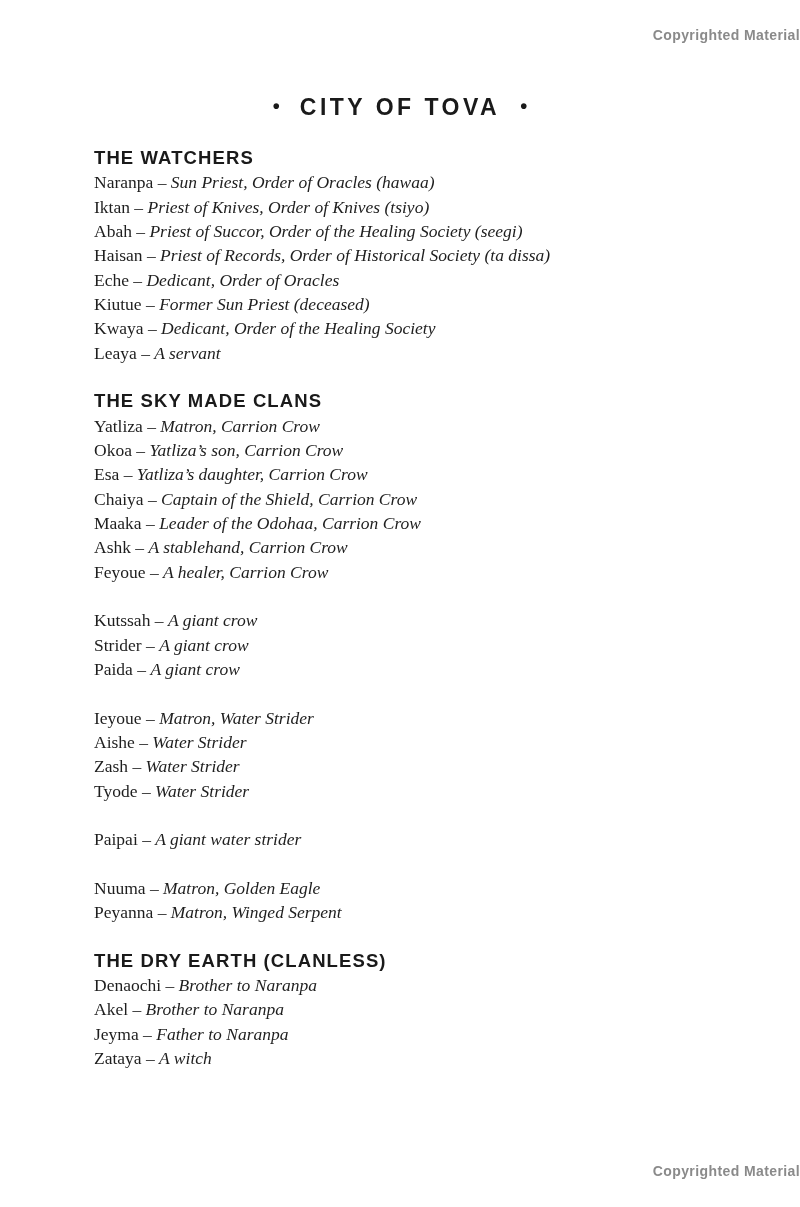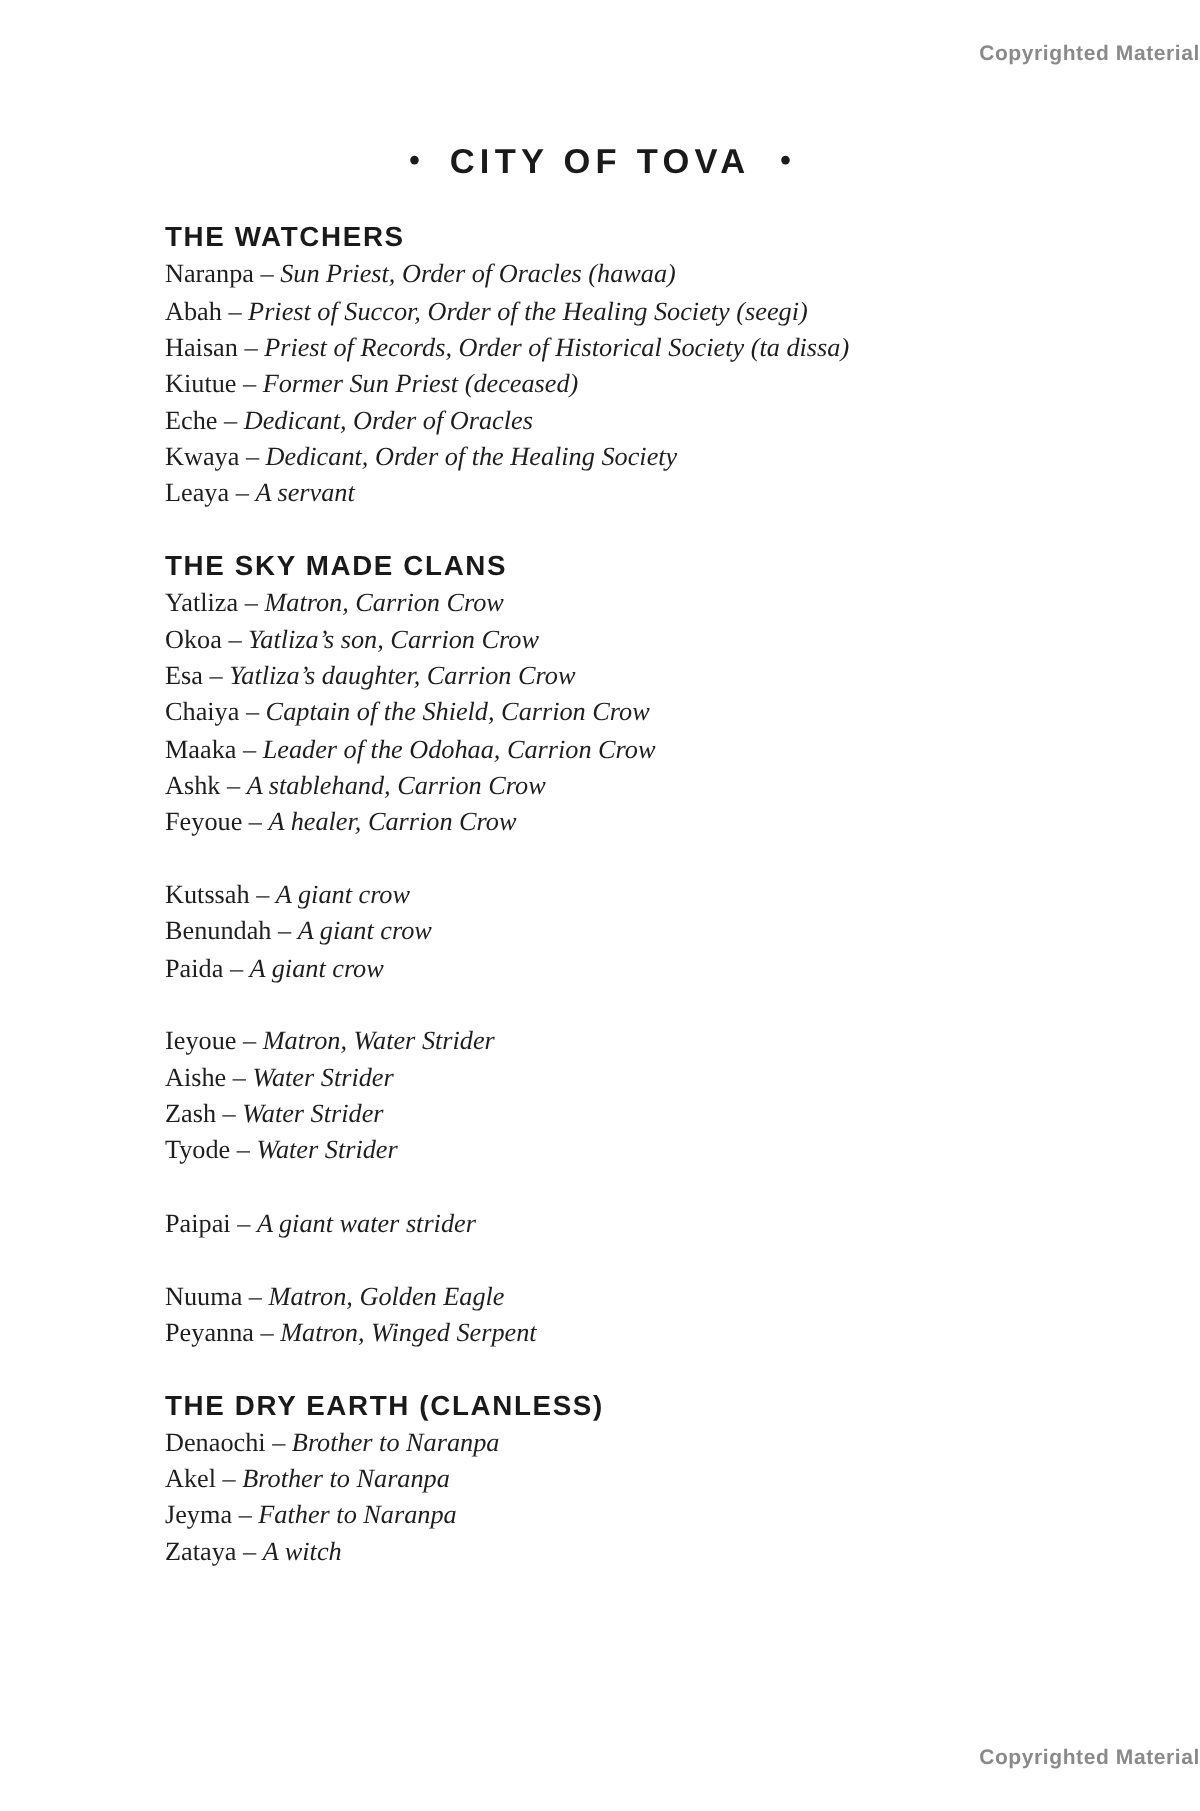--- a/index.html
+++ b/index.html
@@ -49,21 +49,21 @@
     margin: 0 20px;
   }
   .title-row .bullet {
     font-size: 20px;
     position: relative;
     top: -2px;
   }
   .content {
     position: absolute;
     top: 146px;
-    left: 110px;
+    left: 94px;
     width: 650px;
   }
   .section + .section { margin-top: 24.33px; }
   .group + .group { margin-top: 24.33px; }
   .heading {
     font-family: "Liberation Sans", sans-serif;
     font-size: 18.5px;
     font-weight: bold;
     letter-spacing: 1.1px;
     color: var(--heading);
@@ -86,42 +86,43 @@
 
 <div class="title-row">
   <span class="bullet">•</span><span class="title-text">CITY OF TOVA</span><span class="bullet">•</span>
 </div>
 
 <div class="content" id="sections">
     <section class="section">
       <h2 class="heading">THE WATCHERS</h2>
       <div class="group">
         <div class="entry"><span class="cname">Naranpa</span><span class="sep"> – </span><em class="crole">Sun Priest, Order of Oracles (hawaa)</em></div>
+        <div class="entry"><span class="cname">Iktan</span><span class="sep"> – </span><em class="crole">Priest of Knives, Order of Knives (tsiyo)</em></div>
         <div class="entry"><span class="cname">Abah</span><span class="sep"> – </span><em class="crole">Priest of Succor, Order of the Healing Society (seegi)</em></div>
         <div class="entry"><span class="cname">Haisan</span><span class="sep"> – </span><em class="crole">Priest of Records, Order of Historical Society (ta dissa)</em></div>
+        <div class="entry"><span class="cname">Eche</span><span class="sep"> – </span><em class="crole">Dedicant, Order of Oracles</em></div>
         <div class="entry"><span class="cname">Kiutue</span><span class="sep"> – </span><em class="crole">Former Sun Priest (deceased)</em></div>
-        <div class="entry"><span class="cname">Eche</span><span class="sep"> – </span><em class="crole">Dedicant, Order of Oracles</em></div>
         <div class="entry"><span class="cname">Kwaya</span><span class="sep"> – </span><em class="crole">Dedicant, Order of the Healing Society</em></div>
         <div class="entry"><span class="cname">Leaya</span><span class="sep"> – </span><em class="crole">A servant</em></div>
       </div>
     </section>
     <section class="section">
       <h2 class="heading">THE SKY MADE CLANS</h2>
       <div class="group">
         <div class="entry"><span class="cname">Yatliza</span><span class="sep"> – </span><em class="crole">Matron, Carrion Crow</em></div>
         <div class="entry"><span class="cname">Okoa</span><span class="sep"> – </span><em class="crole">Yatliza’s son, Carrion Crow</em></div>
         <div class="entry"><span class="cname">Esa</span><span class="sep"> – </span><em class="crole">Yatliza’s daughter, Carrion Crow</em></div>
         <div class="entry"><span class="cname">Chaiya</span><span class="sep"> – </span><em class="crole">Captain of the Shield, Carrion Crow</em></div>
         <div class="entry"><span class="cname">Maaka</span><span class="sep"> – </span><em class="crole">Leader of the Odohaa, Carrion Crow</em></div>
         <div class="entry"><span class="cname">Ashk</span><span class="sep"> – </span><em class="crole">A stablehand, Carrion Crow</em></div>
         <div class="entry"><span class="cname">Feyoue</span><span class="sep"> – </span><em class="crole">A healer, Carrion Crow</em></div>
       </div>
       <div class="group">
         <div class="entry"><span class="cname">Kutssah</span><span class="sep"> – </span><em class="crole">A giant crow</em></div>
-        <div class="entry"><span class="cname">Benundah</span><span class="sep"> – </span><em class="crole">A giant crow</em></div>
+        <div class="entry"><span class="cname">Strider</span><span class="sep"> – </span><em class="crole">A giant crow</em></div>
         <div class="entry"><span class="cname">Paida</span><span class="sep"> – </span><em class="crole">A giant crow</em></div>
       </div>
       <div class="group">
         <div class="entry"><span class="cname">Ieyoue</span><span class="sep"> – </span><em class="crole">Matron, Water Strider</em></div>
         <div class="entry"><span class="cname">Aishe</span><span class="sep"> – </span><em class="crole">Water Strider</em></div>
         <div class="entry"><span class="cname">Zash</span><span class="sep"> – </span><em class="crole">Water Strider</em></div>
         <div class="entry"><span class="cname">Tyode</span><span class="sep"> – </span><em class="crole">Water Strider</em></div>
       </div>
       <div class="group">
         <div class="entry"><span class="cname">Paipai</span><span class="sep"> – </span><em class="crole">A giant water strider</em></div>

